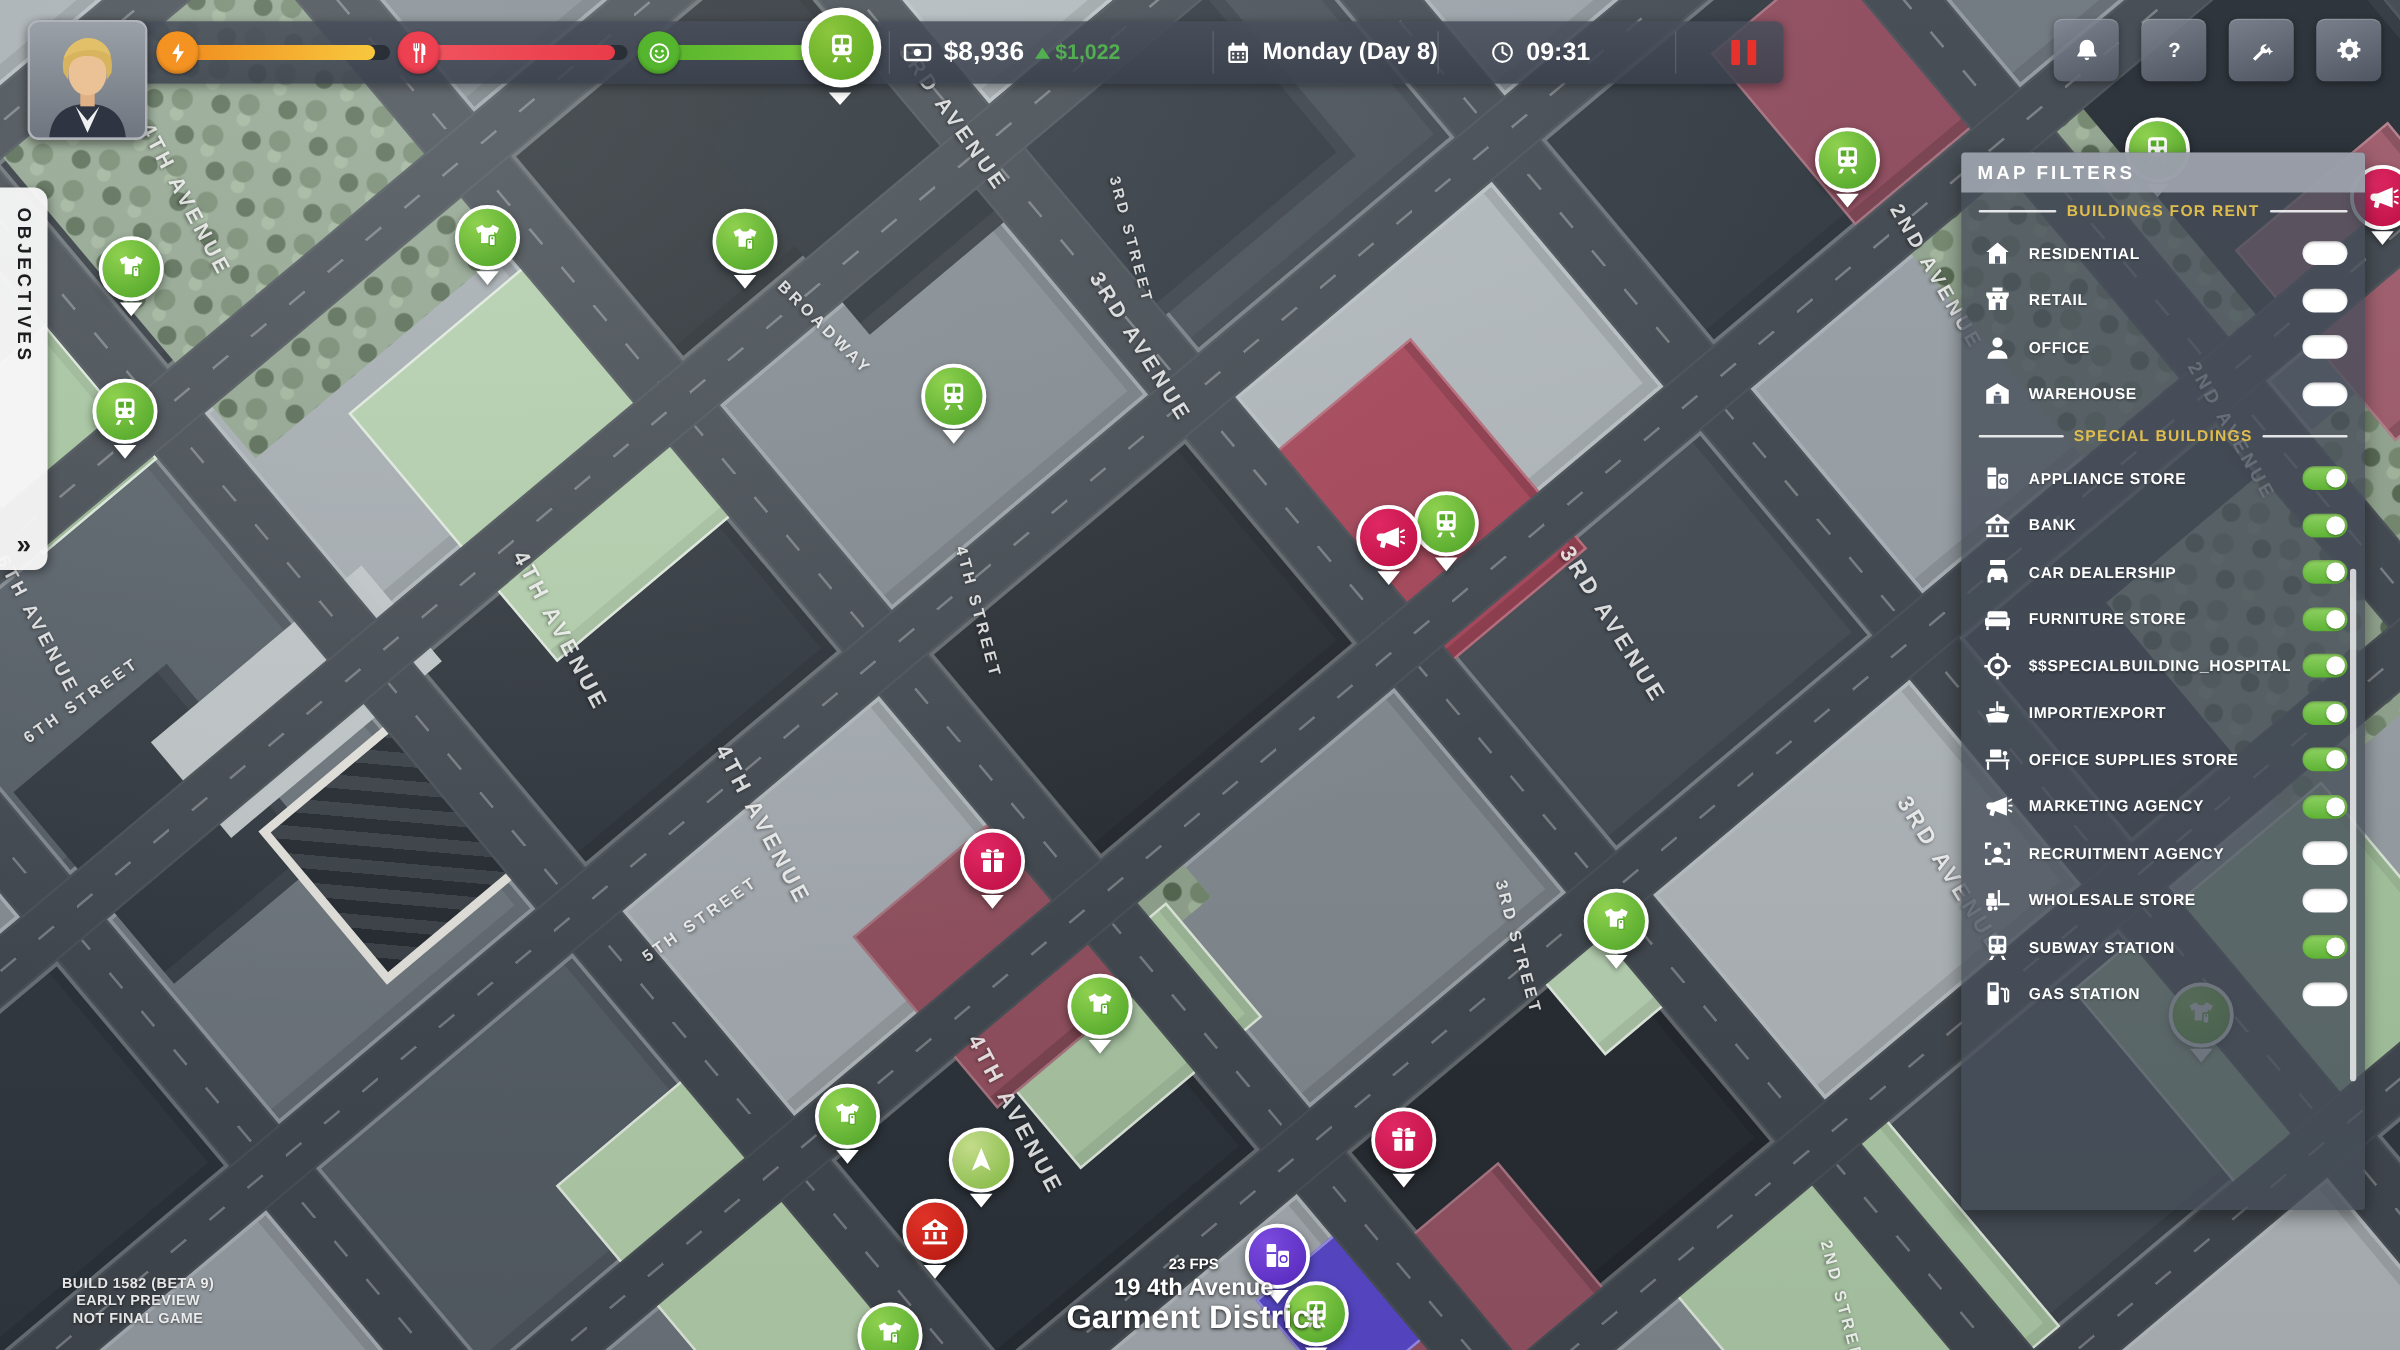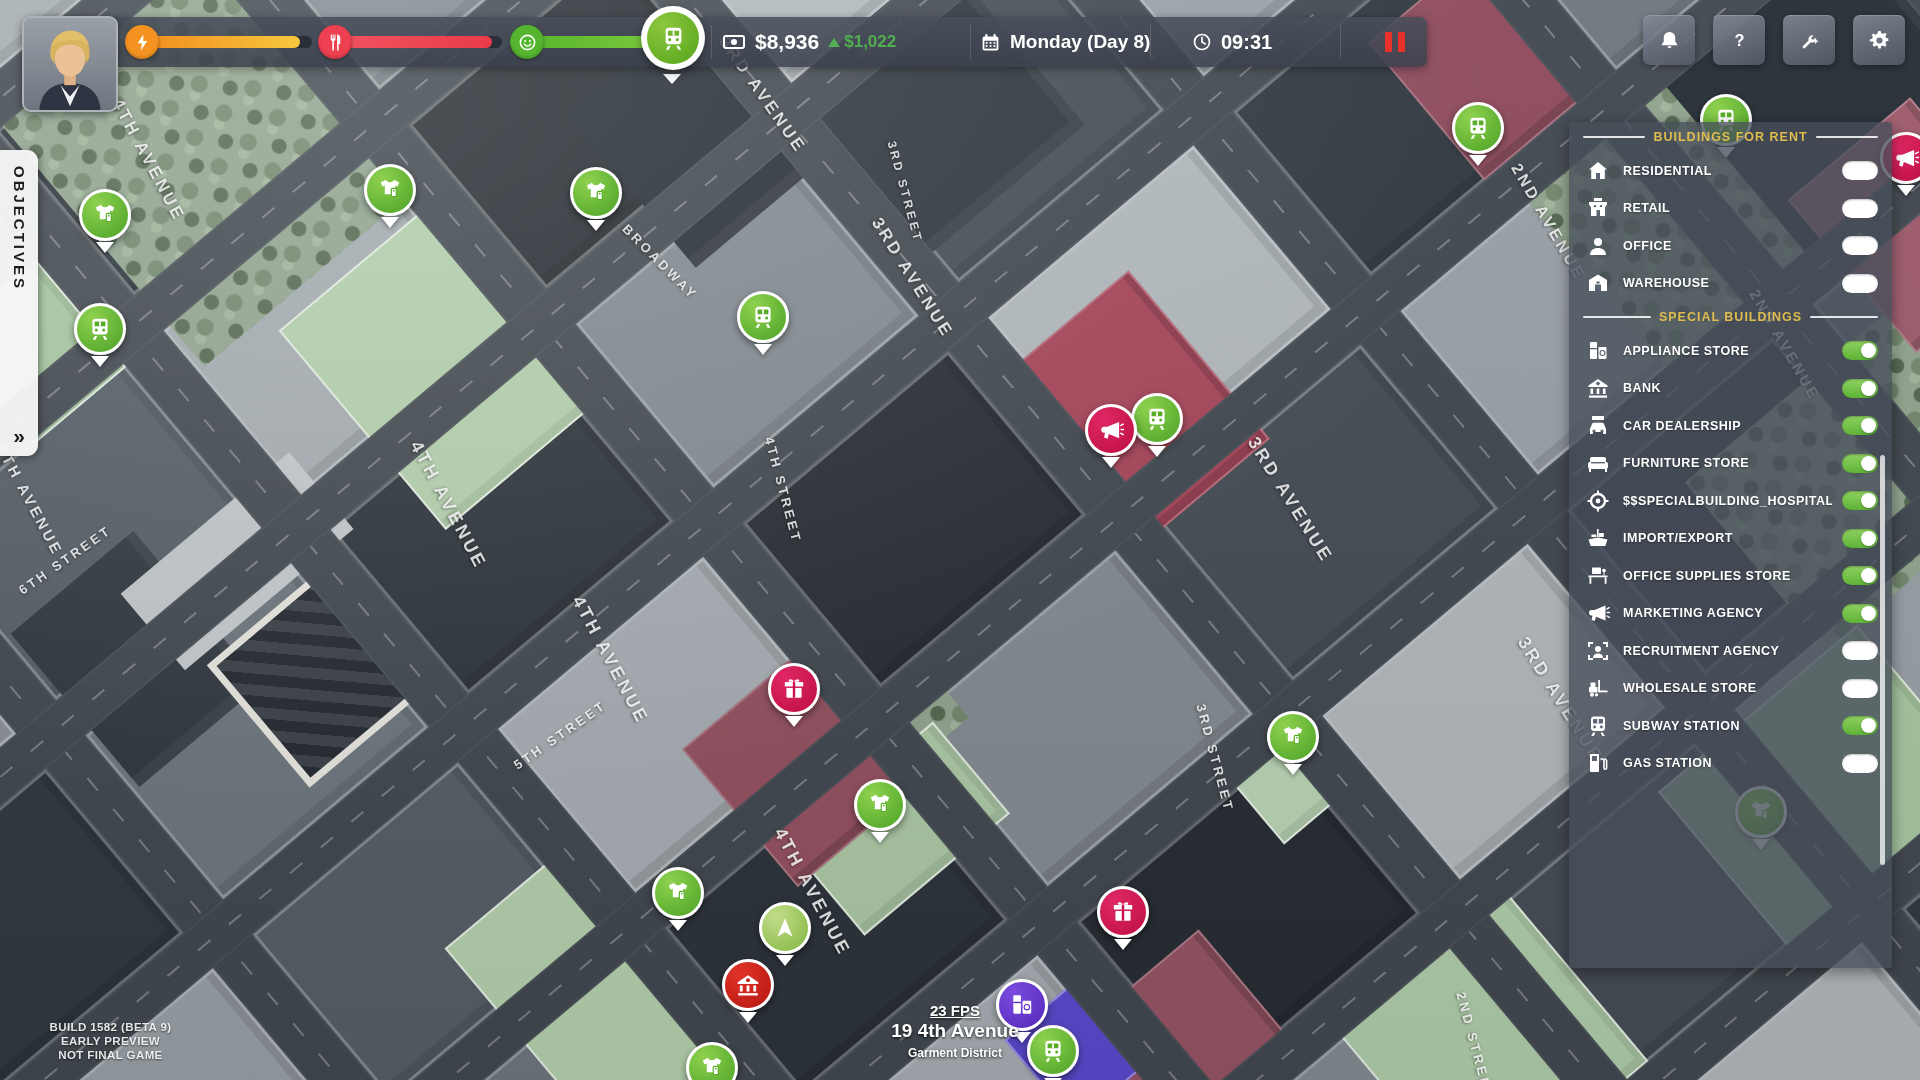--- a/index.html
+++ b/index.html
@@ -121,23 +121,23 @@
   #mf-close{position:absolute;left:27px;bottom:14px;width:268px;height:36px;border:none;
     border-radius:7px;background:linear-gradient(180deg,#f6ad41,#ee9b2f);cursor:pointer;
     color:#fff;font-family:"Liberation Sans",sans-serif;font-weight:bold;font-size:15.5px;
     letter-spacing:1px;box-shadow:0 3px 7px rgba(0,0,0,.35);}
   
   #build-info{position:absolute;left:18px;top:1020px;width:185px;z-index:60;text-align:center;
     color:rgba(255,255,255,.88);font-weight:bold;font-size:11.5px;line-height:14px;
     letter-spacing:.4px;text-shadow:0 1px 2px rgba(0,0,0,.6);}
   #location-info{position:absolute;left:805px;top:1002px;width:300px;z-index:60;text-align:center;
     color:#fff;text-shadow:0 1px 3px rgba(0,0,0,.85);}
-  #loc-fps{font-weight:bold;font-size:15px;line-height:18px;text-decoration:underline;}
+  #loc-fps{font-weight:bold;font-size:12px;line-height:18px;}
   #loc-address{font-weight:bold;font-size:19px;line-height:22px;}
-  #loc-district{font-weight:bold;font-size:12px;line-height:22px;}
+  #loc-district{font-weight:bold;font-size:26px;line-height:22px;}
   svg{display:block;}
 </style>
 </head>
 <body>
 
 <div id="stage">
 
   <div id="map">
     <div id="map-rot">
         <div class="cell" style="left: 0px; top: 386px; width: 280px; height: 214px; background: rgb(154, 161, 167);"></div>
@@ -640,20 +640,21 @@
         </span>
       </div>
     </div>
 
   <div id="objectives-tab">
     <span id="objectives-label">OBJECTIVES</span>
     <span id="objectives-expand">»</span>
   </div>
 
   <div id="map-filters">
+    <div id="mf-header">MAP FILTERS</div>
     <div id="mf-body">
         <div class="mf-section-head">
           <span class="line"></span>
           <span class="lbl">BUILDINGS FOR RENT</span>
           <span class="line"></span>
         </div>
         <div class="mf-row">
           <span class="flt-icon">
             <svg viewBox="0 0 24 24" width="24" height="24">
               <path fill="#fff" d="M12 3l9 7.5h-2.2V20H5.2v-9.5H3z"></path>

